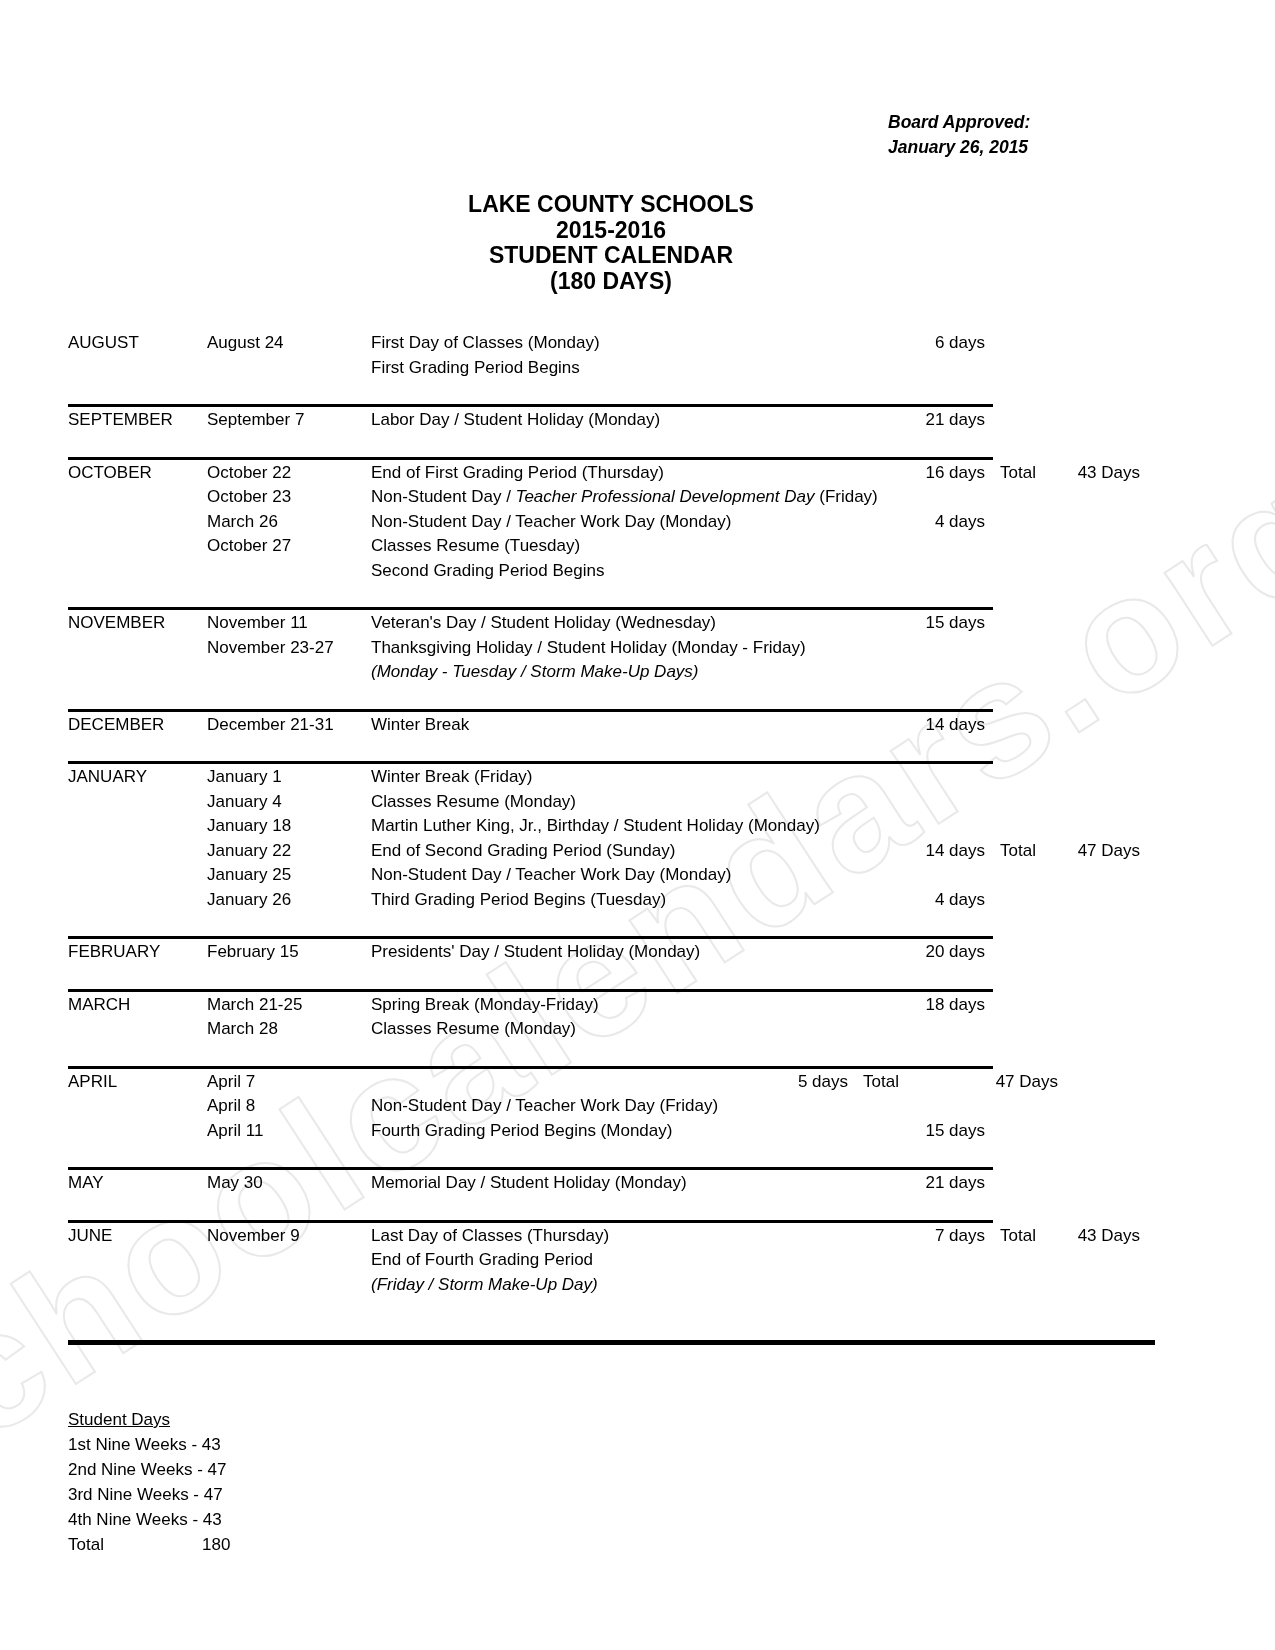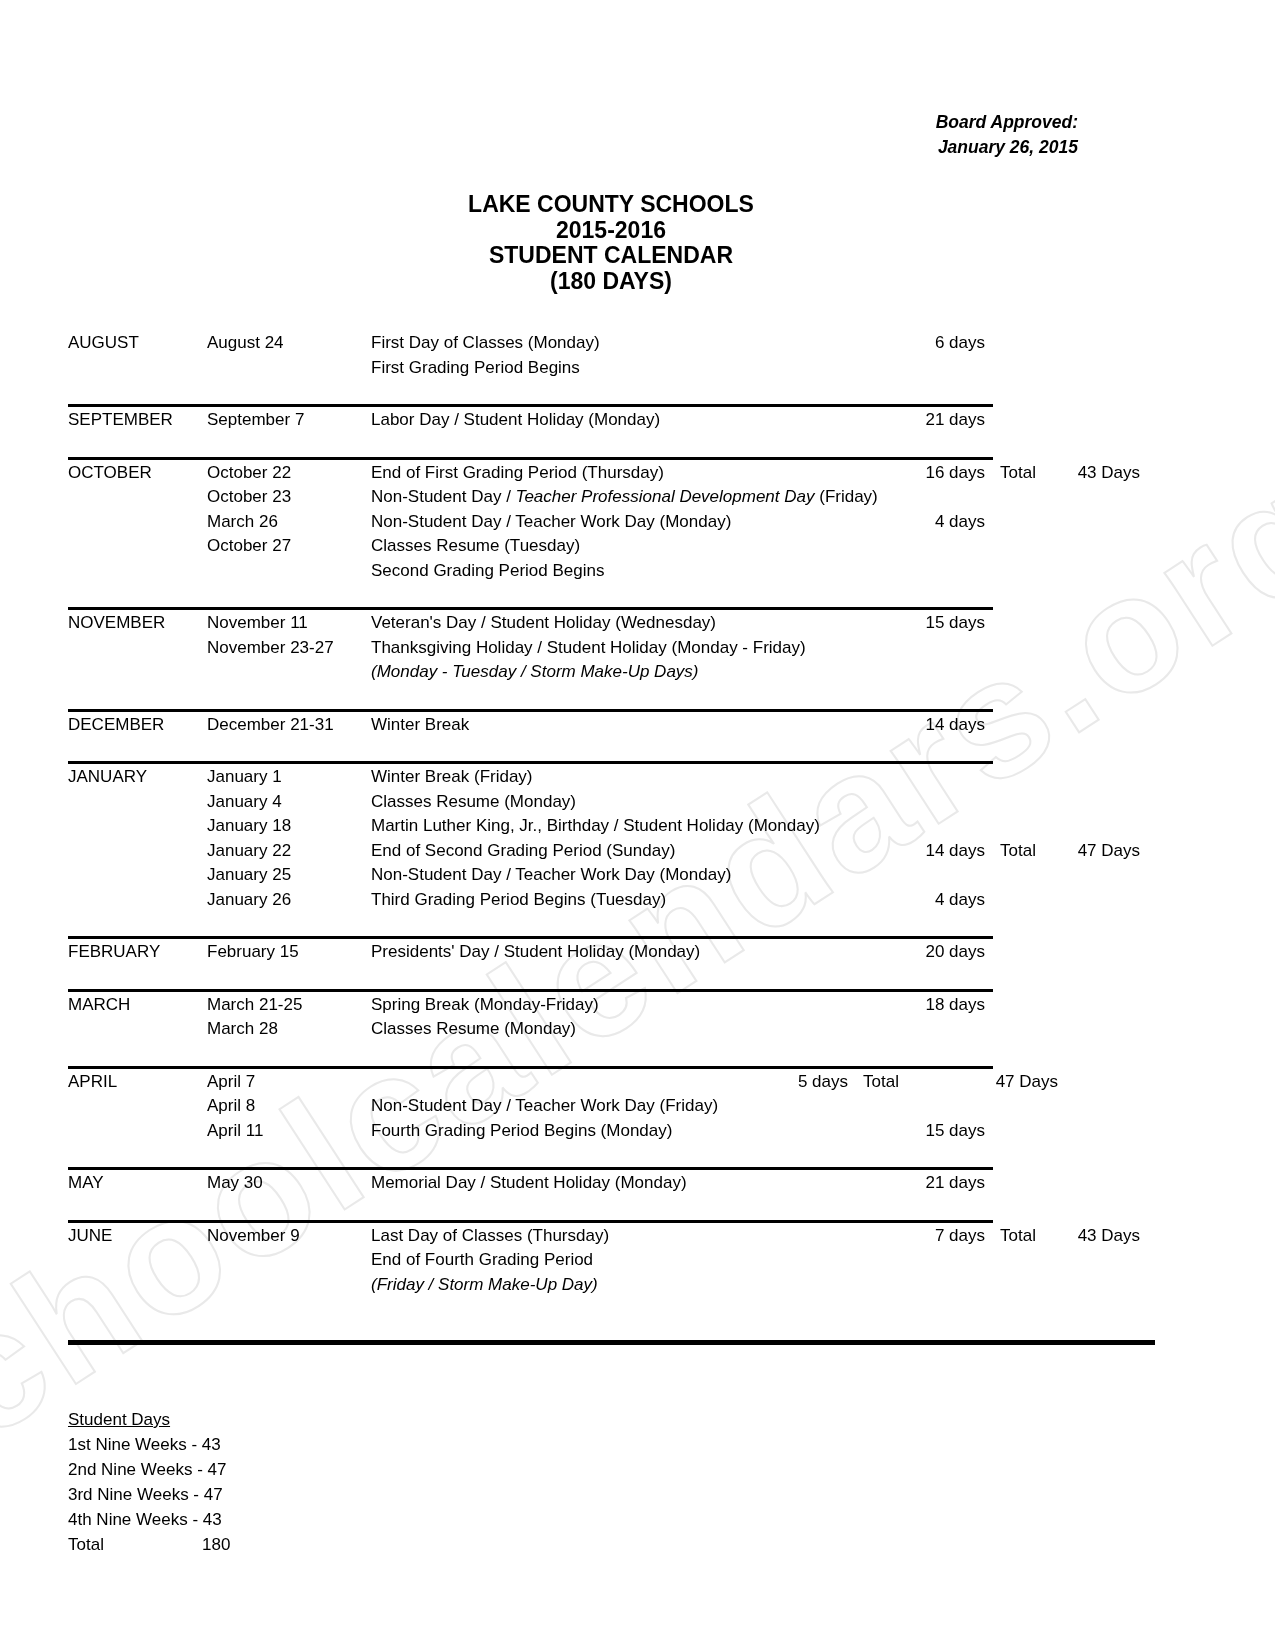--- a/index.html
+++ b/index.html
@@ -25,21 +25,21 @@
     white-space: nowrap;
     color: transparent;
     -webkit-text-stroke: 2px #e9e9e9;
     pointer-events: none;
   }
   .board-approved {
     position: absolute;
     top: 110px;
     left: 888px;
     width: 190px;
-    text-align: right;
+    text-align: left;
     font-weight: bold;
     font-style: italic;
     font-size: 17.5px;
     line-height: 25px;
   }
   .title {
     position: absolute;
     top: 192px;
     left: 0;
     width: 1222px;

